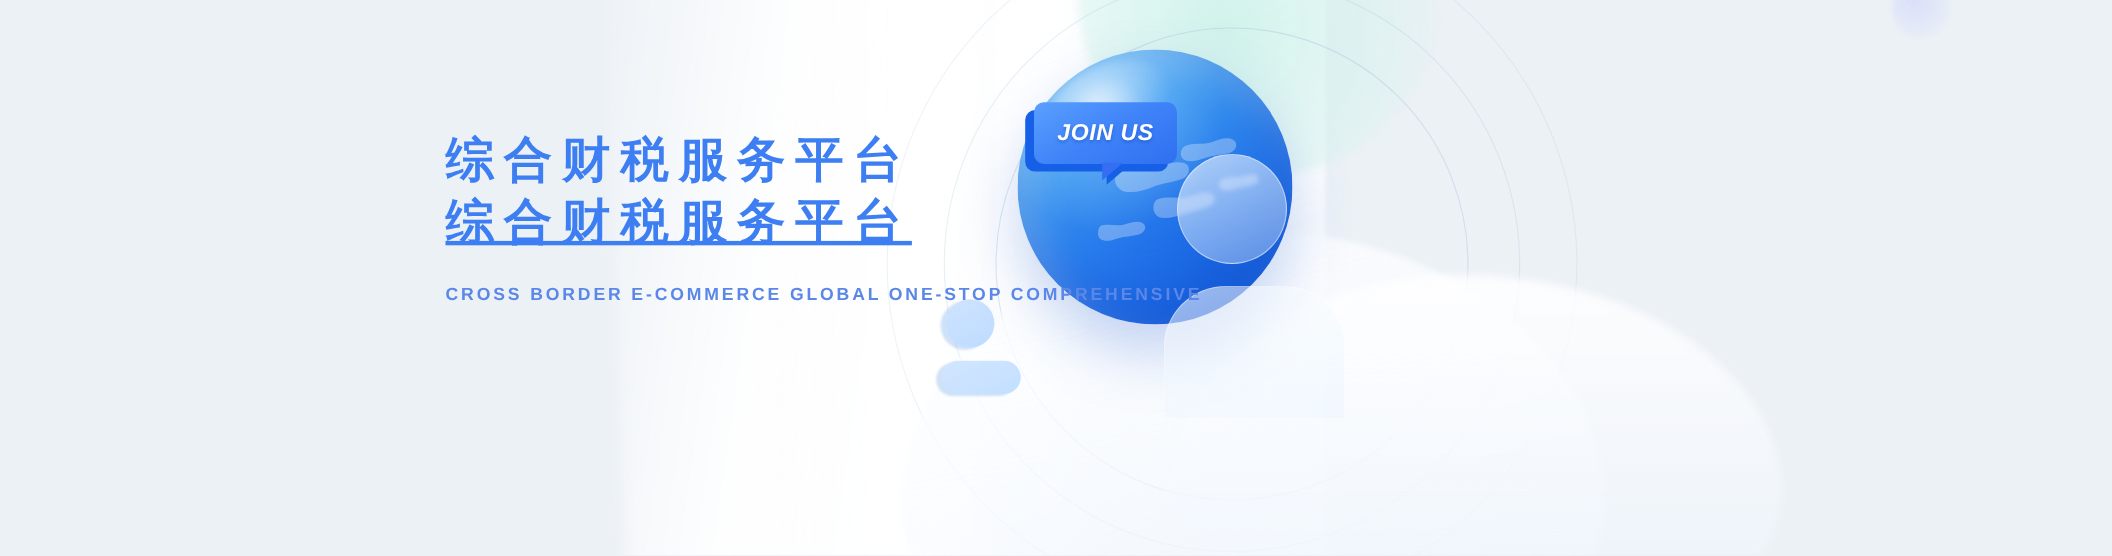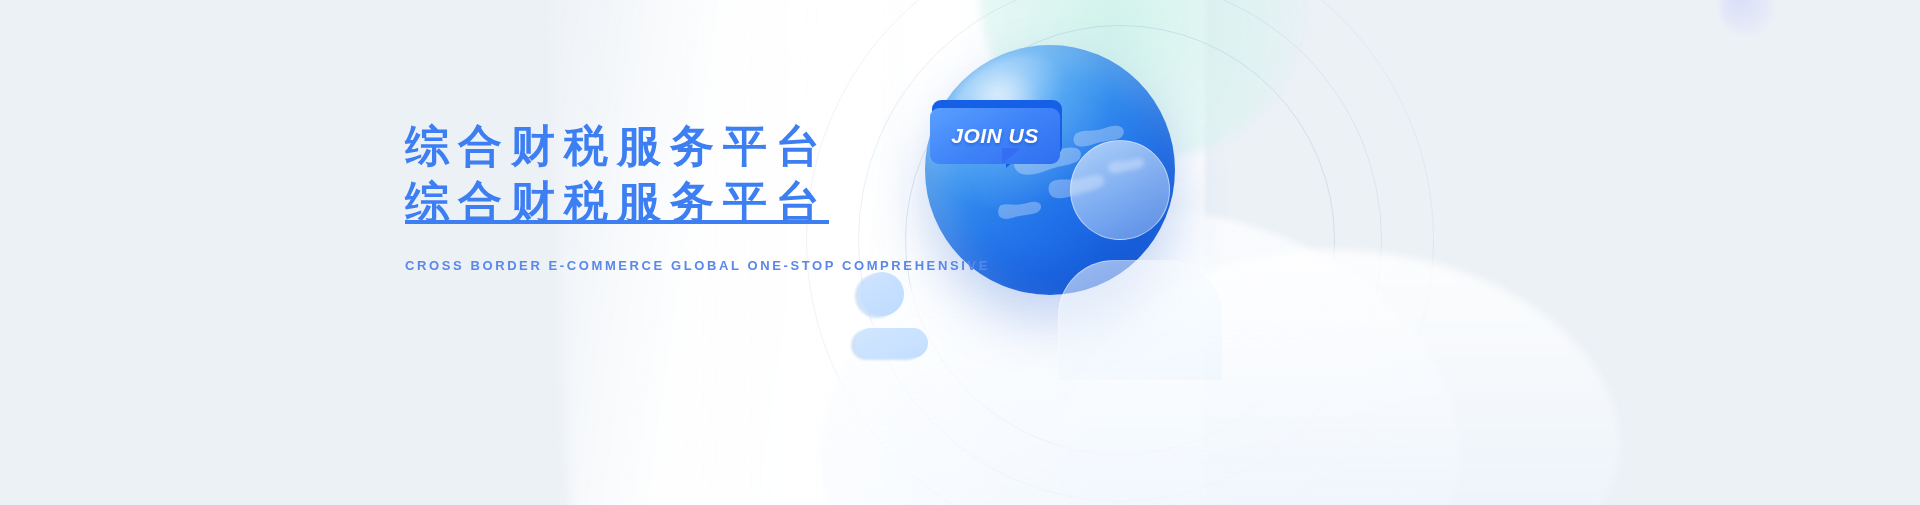--- a/index.html
+++ b/index.html
@@ -126,21 +126,21 @@
     font-weight:bold;
     letter-spacing:9px;
     line-height:1.28;
     white-space:nowrap;
   }
   .headline .l2 { display:block;text-decoration:underline; }
 
   .subcopy {
     margin-top:22px;
     color:#5a87e8;
-    font-size:13px;
+    font-size:16px;
     font-weight:bold;
     letter-spacing:2.6px;
     line-height:2.0;
     white-space:nowrap;
   }
   .subcopy span { display:block; }
 
   
   .globe-wrap {
     position:absolute;
@@ -241,25 +241,25 @@
     border-radius:9px;
     background:#1660e8;
   }
   .join-bubble .shadow-tail {
     position:absolute; left:78px; top:58px;
     width:0; height:0;
     border-left:20px solid #1660e8;
     border-bottom:17px solid transparent;
   }
   .join-bubble .bubble {
-    position:absolute; left:2px; top:0;
+    position:absolute; left:12px; top:0;
     width:130px; height:56px;
     border-radius:9px;
     background:linear-gradient(150deg,#5aa0ff 0%,#3f83f8 50%,#2f6ff0 100%);
-    display:flex; align-items:center; justify-content:center;margin-top:15px;
+    display:flex; align-items:center; justify-content:center;
   }
   .join-bubble .tail {
     position:absolute; left:74px; top:55px;
     width:0; height:0;
     border-left:19px solid #356ef2;
     border-bottom:16px solid transparent;
   }
   .join-bubble .label {
     color:#ffffff;
     font-size:21px;

